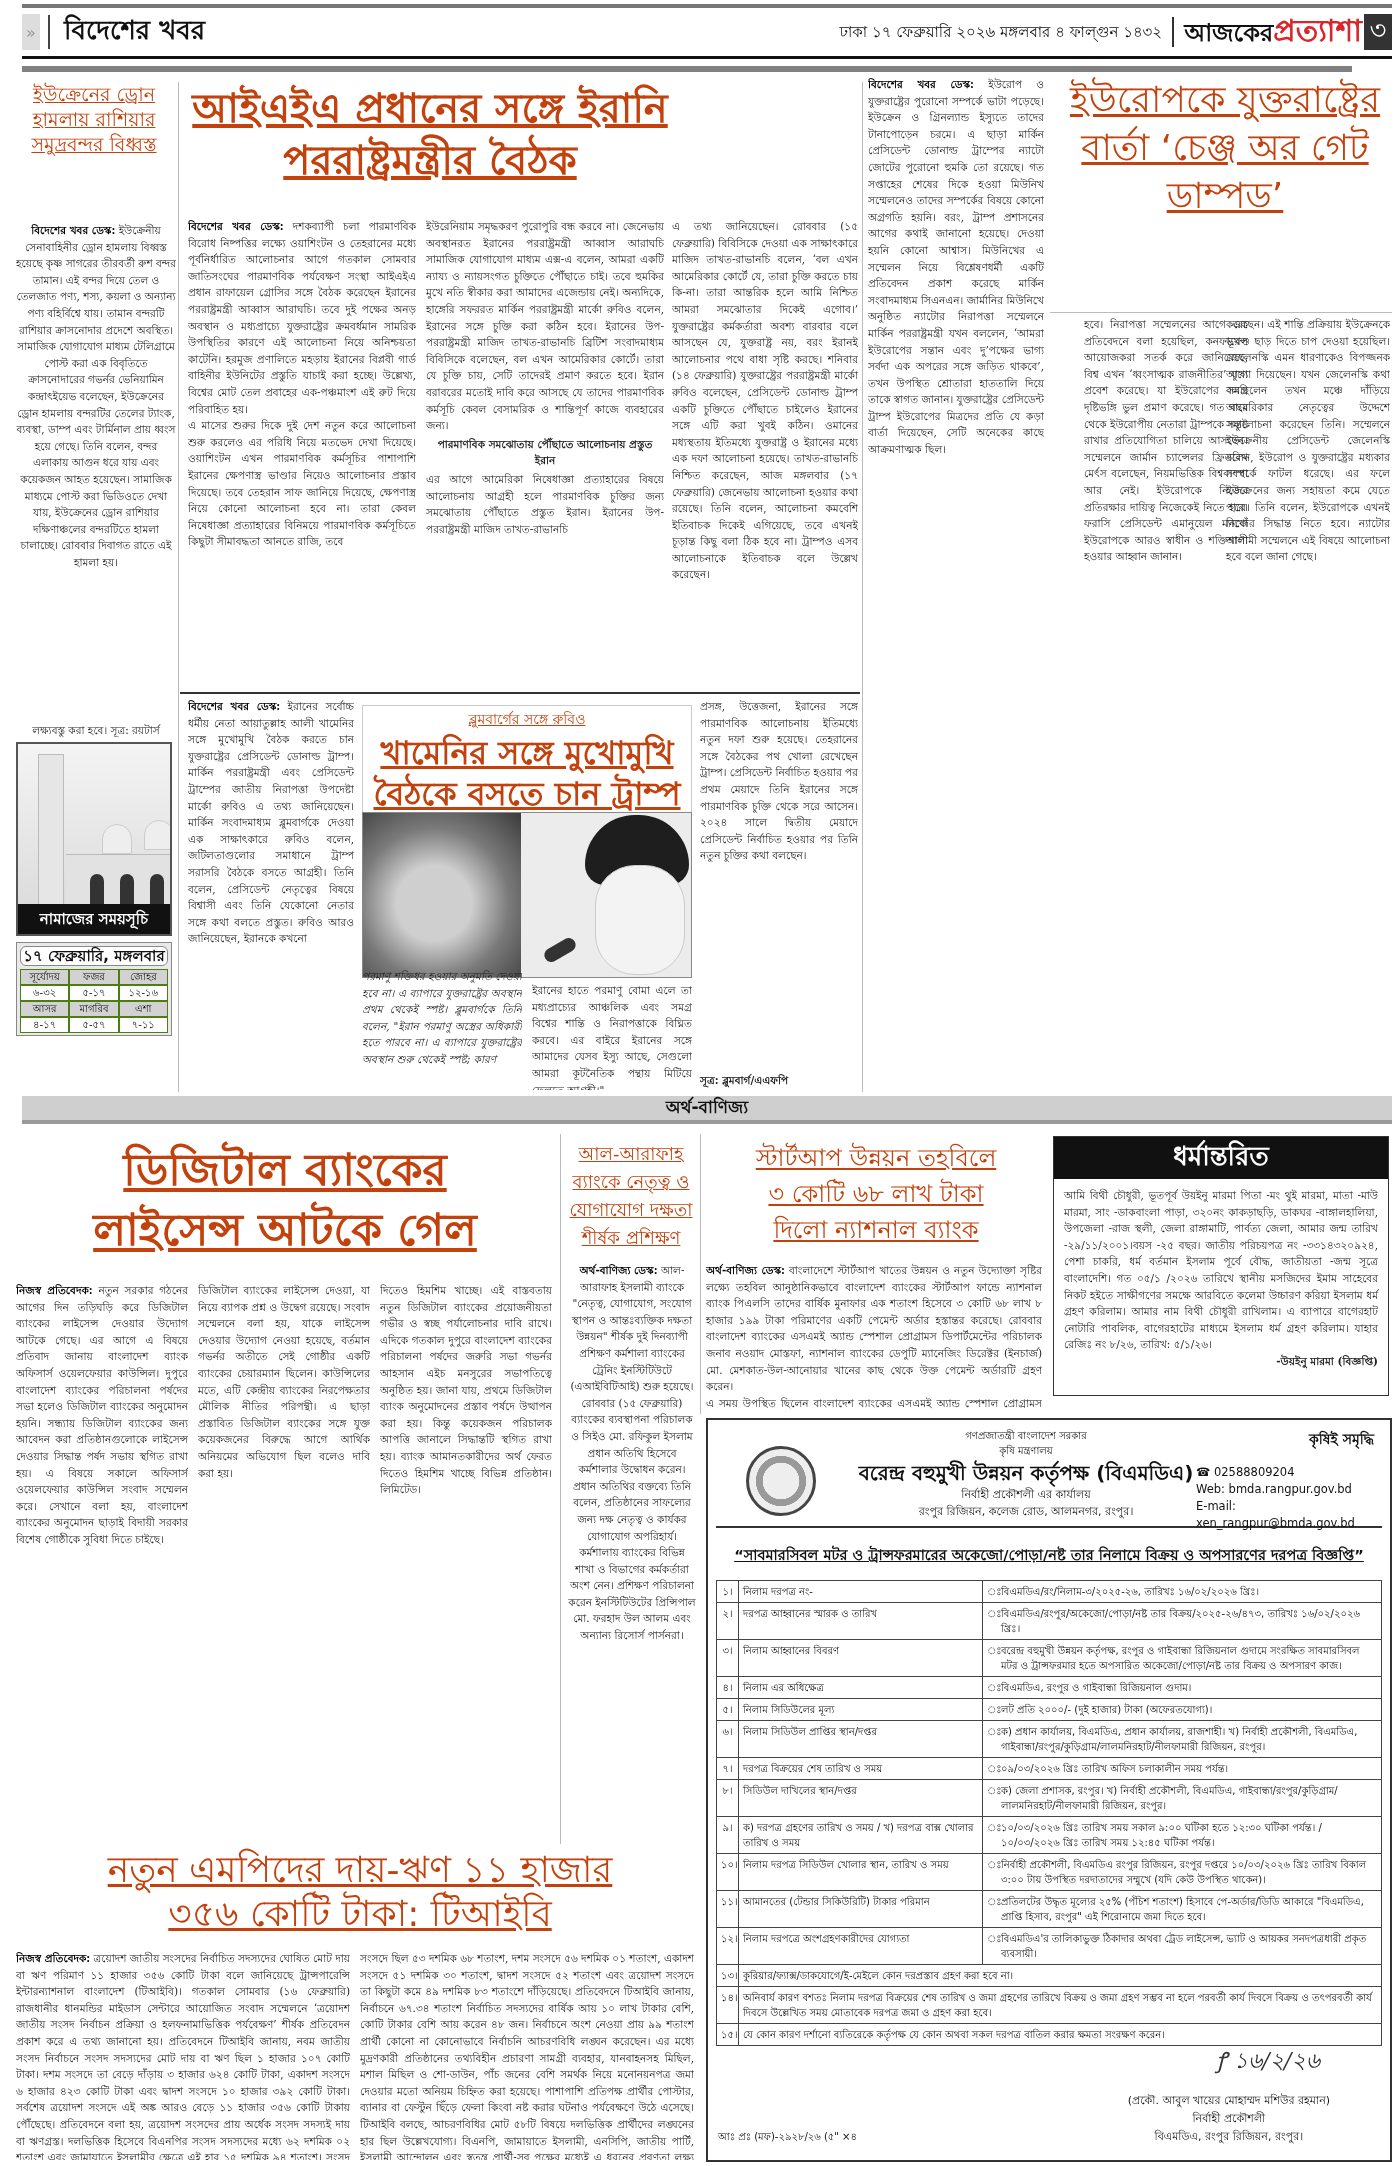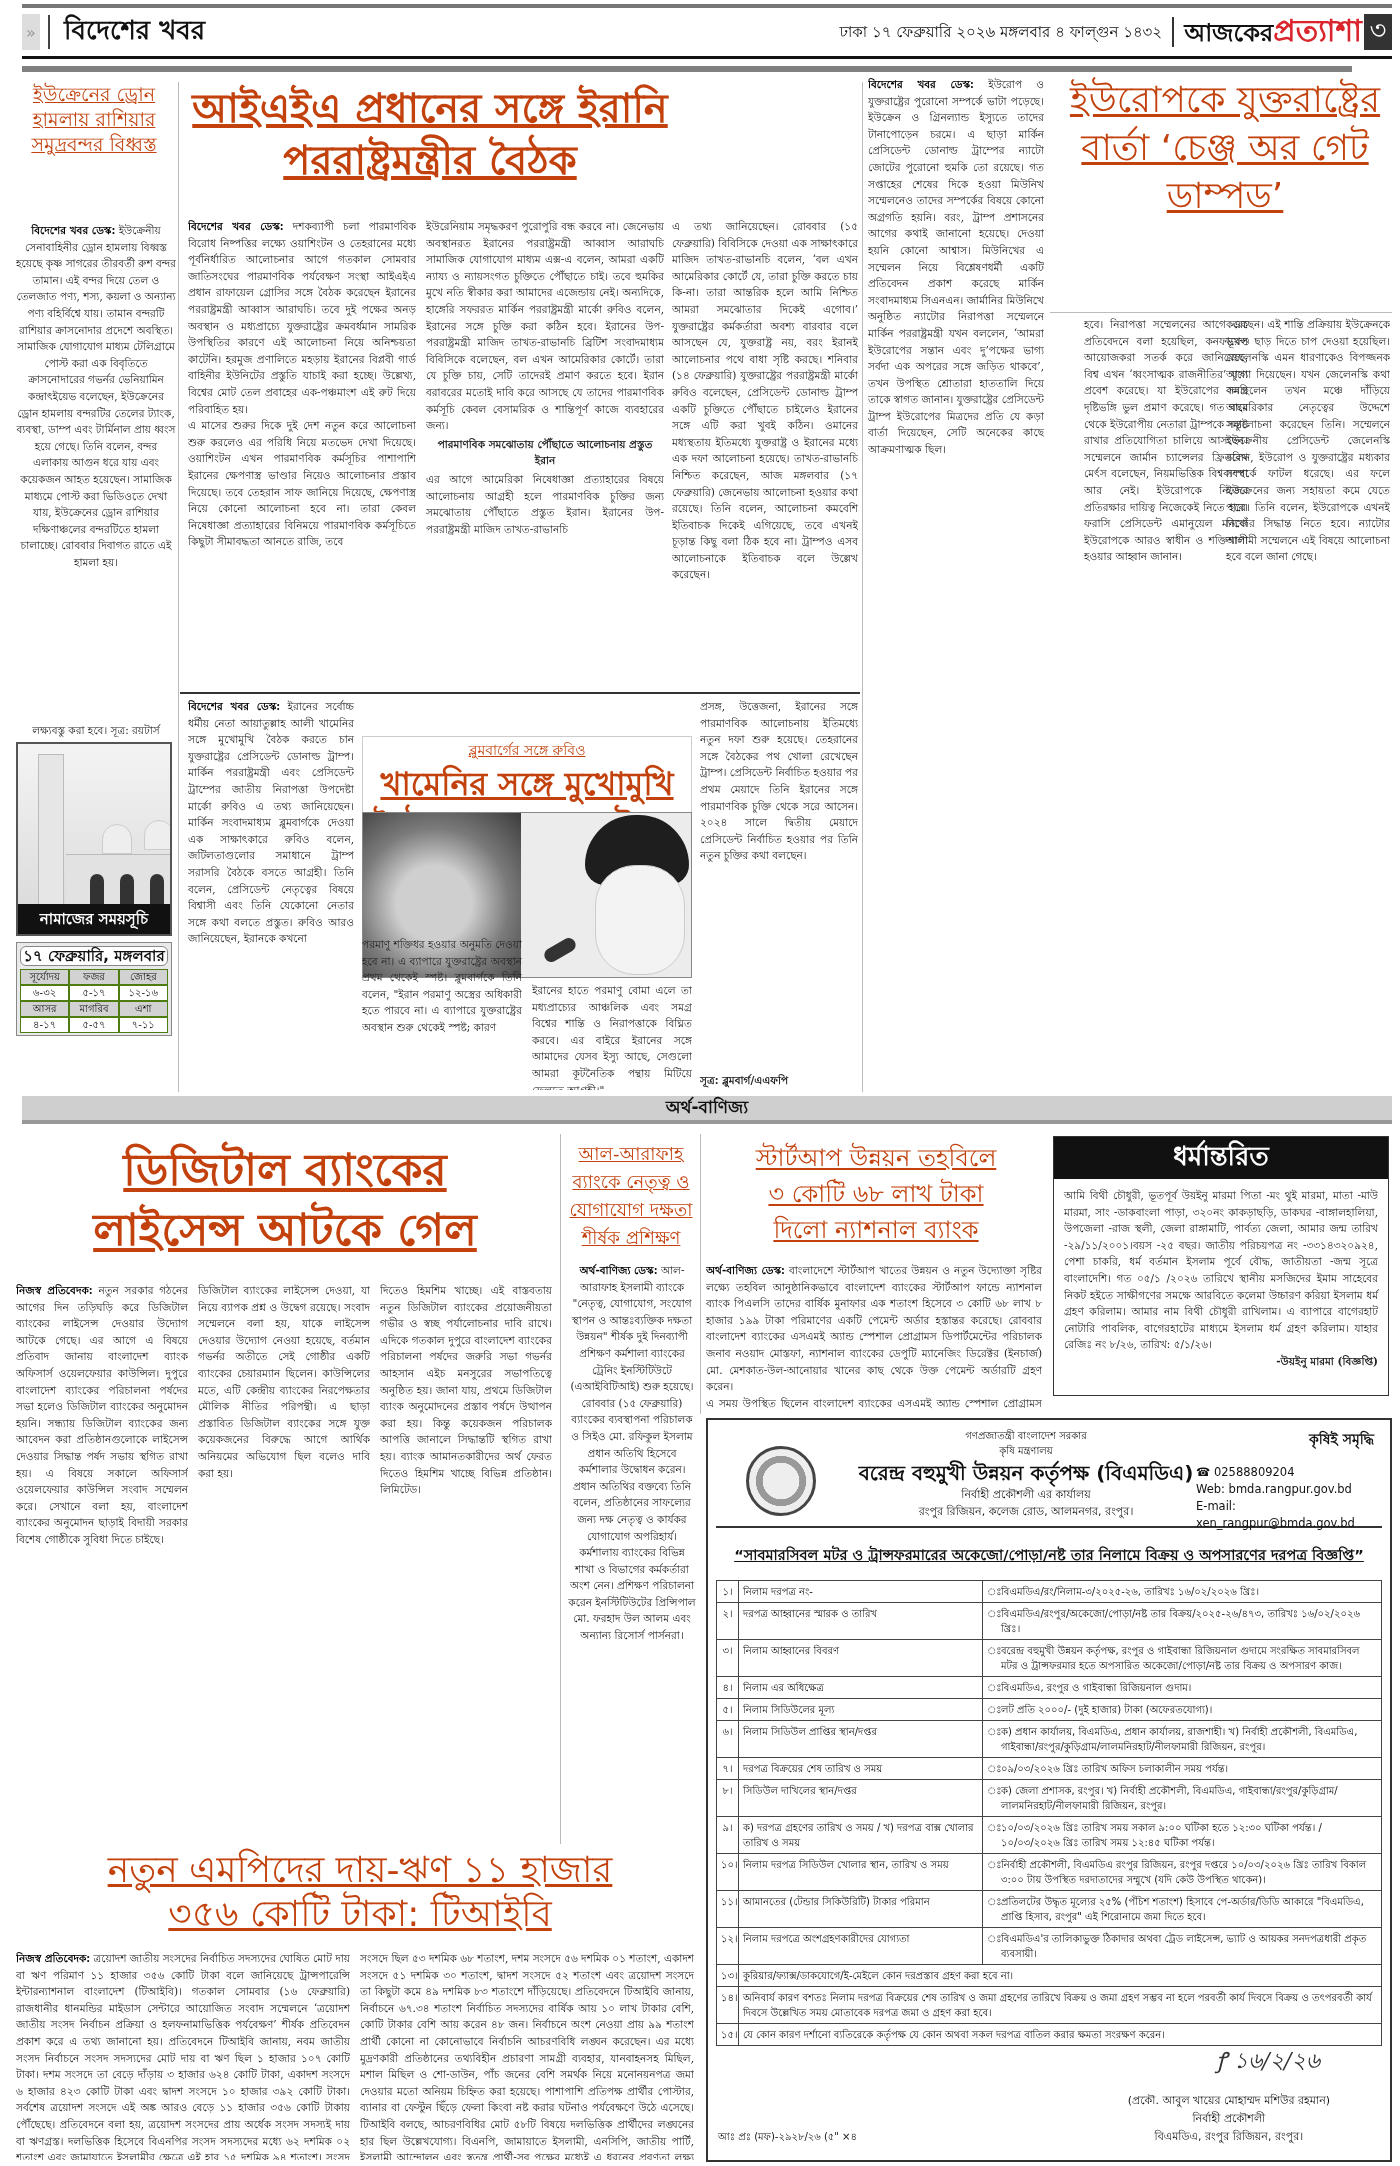--- a/index.html
+++ b/index.html
@@ -152,33 +152,33 @@
 <div class="col body-text" style="left:672px;top:218px;width:186px;height:470px;">
   <span>এ তথ্য জানিয়েছেন। রোববার (১৫ ফেব্রুয়ারি) বিবিসিকে দেওয়া এক সাক্ষাৎকারে মাজিদ তাখত-রাভানচি বলেন, ‘বল এখন আমেরিকার কোর্টে যে, তারা চুক্তি করতে চায় কি-না। তারা আন্তরিক হলে আমি নিশ্চিত আমরা সমঝোতার দিকেই এগোব।’ যুক্তরাষ্ট্রের কর্মকর্তারা অবশ্য বারবার বলে আসছেন যে, যুক্তরাষ্ট্র নয়, বরং ইরানই আলোচনার পথে বাধা সৃষ্টি করছে। শনিবার (১৪ ফেব্রুয়ারি) যুক্তরাষ্ট্রের পররাষ্ট্রমন্ত্রী মার্কো রুবিও বলেছেন, প্রেসিডেন্ট ডোনাল্ড ট্রাম্প একটি চুক্তিতে পৌঁছাতে চাইলেও ইরানের সঙ্গে এটি করা খুবই কঠিন। ওমানের মধ্যস্থতায় ইতিমধ্যে যুক্তরাষ্ট্র ও ইরানের মধ্যে এক দফা আলোচনা হয়েছে। তাখত-রাভানচি নিশ্চিত করেছেন, আজ মঙ্গলবার (১৭ ফেব্রুয়ারি) জেনেভায় আলোচনা হওয়ার কথা রয়েছে। তিনি বলেন, আলোচনা কমবেশি ইতিবাচক দিকেই এগিয়েছে, তবে এখনই চূড়ান্ত কিছু বলা ঠিক হবে না। ট্রাম্পও এসব আলোচনাকে ইতিবাচক বলে উল্লেখ করেছেন।</span>
 </div>
 <div class="vrule" style="left:862px;top:82px;height:1010px;"></div>
 <div class="hrule" style="left:180px;top:692px;width:680px;height:2px;background:#333;"></div>
 
 <div class="col body-text" style="left:188px;top:698px;width:166px;height:392px;">
   <b>বিদেশের খবর ডেস্ক:</b>
   <span>ইরানের সর্বোচ্চ ধর্মীয় নেতা আয়াতুল্লাহ আলী খামেনির সঙ্গে মুখোমুখি বৈঠক করতে চান যুক্তরাষ্ট্রের প্রেসিডেন্ট ডোনাল্ড ট্রাম্প। মার্কিন পররাষ্ট্রমন্ত্রী এবং প্রেসিডেন্ট ট্রাম্পের জাতীয় নিরাপত্তা উপদেষ্টা মার্কো রুবিও এ তথ্য জানিয়েছেন। মার্কিন সংবাদমাধ্যম ব্লুমবার্গকে দেওয়া এক সাক্ষাৎকারে রুবিও বলেন, জটিলতাগুলোর সমাধানে ট্রাম্প সরাসরি বৈঠকে বসতে আগ্রহী। তিনি বলেন, প্রেসিডেন্ট নেতৃত্বের বিষয়ে বিশ্বাসী এবং তিনি যেকোনো নেতার সঙ্গে কথা বলতে প্রস্তুত। রুবিও আরও জানিয়েছেন, ইরানকে কখনো</span>
 </div>
-<div class="abs" style="left:362px;top:736px;width:330px;height:108px;border:1px solid #ccc;">
+<div class="abs" style="left:362px;top:705px;width:330px;height:108px;border:1px solid #ccc;">
   <div class="hl" style="font-size:14px;font-weight:normal;margin-top:2px;">ব্লুমবার্গের সঙ্গে রুবিও</div>
   <div class="hl" style="font-size:32px;line-height:42px;">খামেনির সঙ্গে মুখোমুখি</div>
   <div class="hl" style="font-size:32px;line-height:40px;">বৈঠকে বসতে চান ট্রাম্প</div>
 </div>
 <div class="abs photo">
   <div class="left"></div>
     <div class="right"></div>
     <div class="turban"></div>
     <div class="face"></div>
     <div class="mic"></div>
 </div>
-<div class="col body-text" style="left:362px;top:936px;width:160px;height:108px;">
+<div class="col body-text" style="left:362px;top:968px;width:160px;height:108px;font-style:italic;">
   <span>পরমাণু শক্তিধর হওয়ার অনুমতি দেওয়া হবে না। এ ব্যাপারে যুক্তরাষ্ট্রের অবস্থান প্রথম থেকেই স্পষ্ট। ব্লুমবার্গকে তিনি বলেন, "ইরান পরমাণু অস্ত্রের অধিকারী হতে পারবে না। এ ব্যাপারে যুক্তরাষ্ট্রের অবস্থান শুরু থেকেই স্পষ্ট; কারণ</span>
 </div>
 <div class="col body-text" style="left:532px;top:982px;width:160px;height:108px;">
   <span>ইরানের হাতে পরমাণু বোমা এলে তা মধ্যপ্রাচ্যের আঞ্চলিক এবং সমগ্র বিশ্বের শান্তি ও নিরাপত্তাকে বিঘ্নিত করবে। এর বাইরে ইরানের সঙ্গে আমাদের যেসব ইস্যু আছে, সেগুলো আমরা কূটনৈতিক পন্থায় মিটিয়ে ফেলতে আগ্রহী।"</span>
 </div>
 <div class="col body-text" style="left:700px;top:698px;width:158px;height:372px;">
   <span>প্রসঙ্গ, উত্তেজনা, ইরানের সঙ্গে পারমাণবিক আলোচনায় ইতিমধ্যে নতুন দফা শুরু হয়েছে। তেহরানের সঙ্গে বৈঠকের পথ খোলা রেখেছেন ট্রাম্প। প্রেসিডেন্ট নির্বাচিত হওয়ার পর প্রথম মেয়াদে তিনি ইরানের সঙ্গে পারমাণবিক চুক্তি থেকে সরে আসেন। ২০২৪ সালে দ্বিতীয় মেয়াদে প্রেসিডেন্ট নির্বাচিত হওয়ার পর তিনি নতুন চুক্তির কথা বলছেন।</span>
 </div>
 <div class="abs body-text" style="left:700px;top:1072px;width:158px;font-weight:bold;">সূত্র: ব্লুমবার্গ/এএফপি</div>
 

